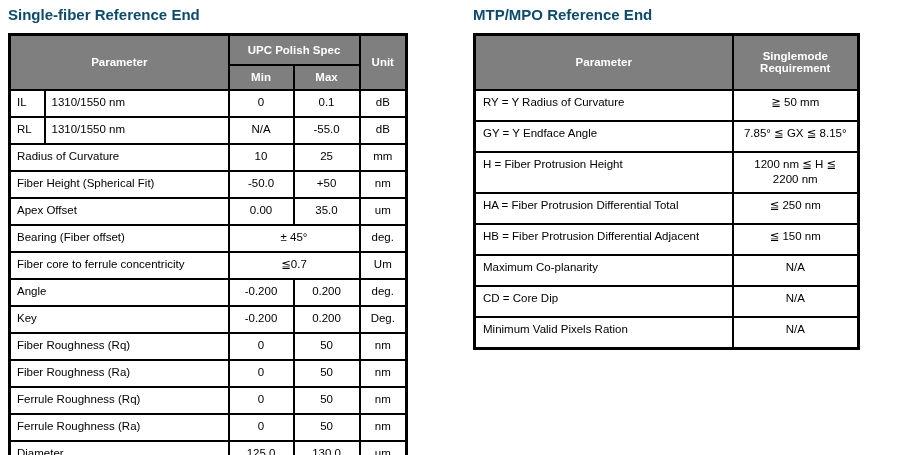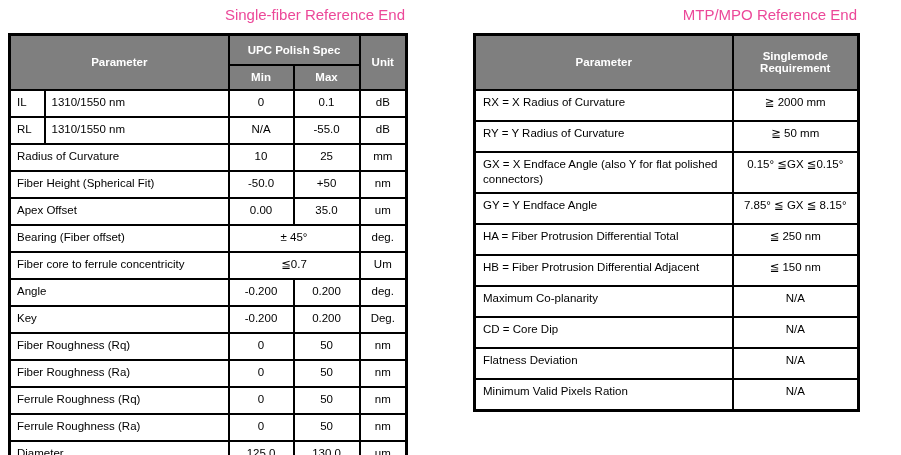--- a/index.html
+++ b/index.html
@@ -7,22 +7,22 @@
     width:901px;height:455px;
     background:#ffffff;
     font-family:"Liberation Sans",sans-serif;
     position:relative;
     color:#000;
   }
   .panel{position:absolute;top:6px;}
   .panel-left{left:8px;width:397px;}
   .panel-right{left:473px;width:384px;}
   .tbl-title{
-    font-size:15px;font-weight:400;color:#ec4899;
-    margin:0 0 8px 0;line-height:1.25;text-align:right;
+    font-size:15px;font-weight:700;color:#0c4a6e;
+    margin:0 0 8px 0;line-height:1.25;
   }
   table{
     border-collapse:collapse;table-layout:fixed;width:100%;
     border:3px solid #000;
   }
   th,td{border:2px solid #000;overflow:hidden;}
   thead th{
     background:#7f7f7f;color:#ffffff;
     font-size:11.5px;font-weight:700;text-align:center;
     padding:2px 4px;vertical-align:middle;
@@ -161,53 +161,45 @@
         <col style="width:126px">
     </colgroup>
     <thead>
       <tr>
         <th>Parameter</th>
         <th>Singlemode Requirement</th>
       </tr>
     </thead>
     <tbody>
         <tr>
-          <td class="al">RX = X Radius of Curvature</td>
-          <td class="ac">≧ 2000 mm</td>
-        </tr>
-        <tr>
           <td class="al">RY = Y Radius of Curvature</td>
           <td class="ac">≧ 50 mm</td>
         </tr>
         <tr>
-          <td class="al">GX = X Endface Angle (also Y for flat polished connectors)</td>
-          <td class="ac">0.15° ≦GX ≦0.15°</td>
-        </tr>
-        <tr>
           <td class="al">GY = Y Endface Angle</td>
           <td class="ac">7.85° ≦ GX ≦ 8.15°</td>
         </tr>
         <tr>
+          <td class="al">H = Fiber Protrusion Height</td>
+          <td class="ac">1200 nm  ≦ H ≦ 2200 nm</td>
+        </tr>
+        <tr>
           <td class="al">HA = Fiber Protrusion Differential Total</td>
           <td class="ac">≦ 250 nm</td>
         </tr>
         <tr>
           <td class="al">HB = Fiber Protrusion Differential Adjacent</td>
           <td class="ac">≦ 150 nm</td>
         </tr>
         <tr>
           <td class="al">Maximum Co-planarity</td>
           <td class="ac">N/A</td>
         </tr>
         <tr>
           <td class="al">CD = Core Dip</td>
-          <td class="ac">N/A</td>
-        </tr>
-        <tr>
-          <td class="al">Flatness Deviation</td>
           <td class="ac">N/A</td>
         </tr>
         <tr>
           <td class="al">Minimum Valid Pixels Ration</td>
           <td class="ac">N/A</td>
         </tr>
       </tbody>
   </table>
 </section>
 

